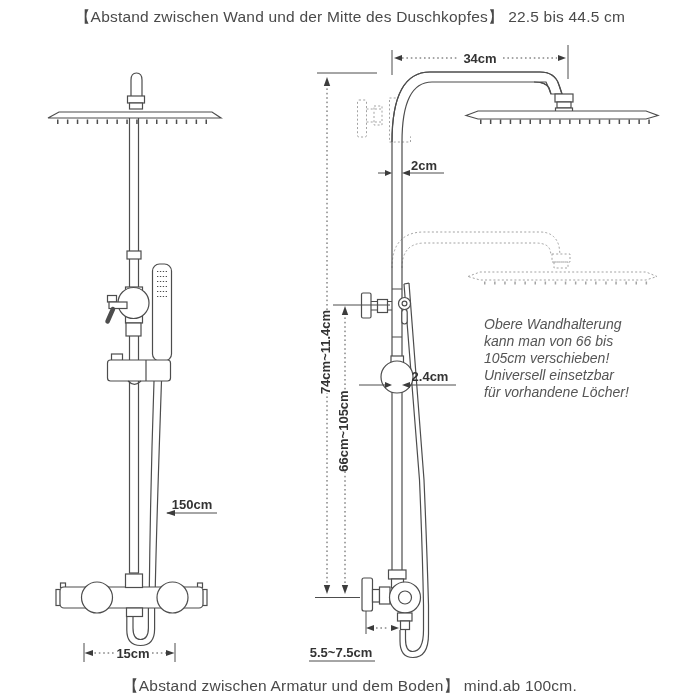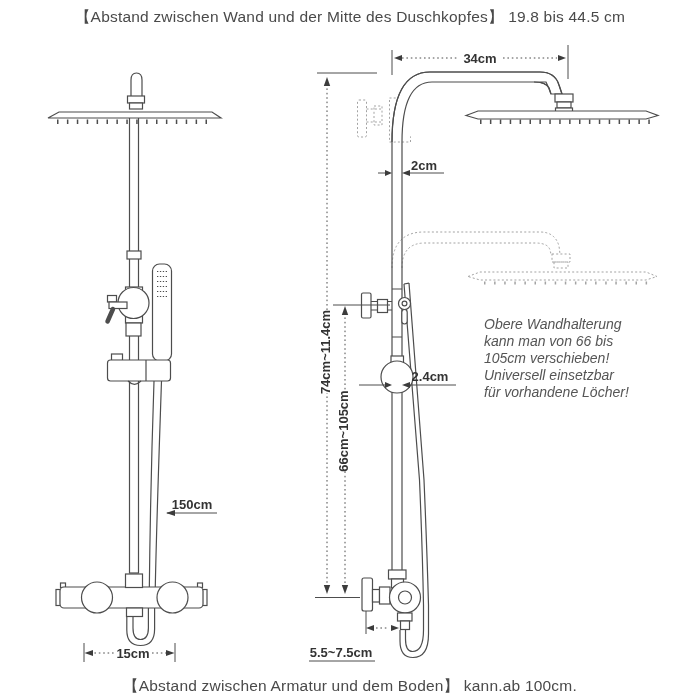--- a/index.html
+++ b/index.html
@@ -23,21 +23,21 @@
   .nozzle{stroke:#4d4d4d;stroke-width:4.5;fill:none;stroke-dasharray:1.5 8.4;}
   .gnozzle{stroke:#a3a3a3;stroke-width:3;fill:none;stroke-dasharray:1.5 8.6;}
   .spray{stroke:#4d4d4d;stroke-width:1.2;fill:none;stroke-dasharray:1.3 1.6;}
   .lever{stroke:#4d4d4d;stroke-width:4.5;fill:none;stroke-linecap:round;}
 </style>
 </head>
 <body>
 
 <div class="stage">
 
-  <div class="title title-top">【Abstand zwischen Wand und der Mitte des Duschkopfes】 19.8 bis 44.5 cm</div>
+  <div class="title title-top">【Abstand zwischen Wand und der Mitte des Duschkopfes】 22.5 bis 44.5 cm</div>
 
   <svg width="700" height="700" viewBox="0 0 700 700">
 
     <g>
 
       <rect class="ln wf" x="129.5" y="117" width="9" height="456"></rect>
 
       <g>
         <path class="ln wf" d="M131,96 L131,80 Q131,73 136.5,73 Q142,73 142,80 L142,96"></path>
         <rect class="ln wf" x="127.5" y="96" width="17" height="7"></rect>
@@ -227,14 +227,14 @@
       </g>
     </g>
   </svg>
 
   <div class="note">Obere Wandhalterung
 kann man von 66 bis
 105cm verschieben!
 Universell einsetzbar
 für vorhandene Löcher!</div>
 
-  <div class="title title-bottom">【Abstand zwischen Armatur und dem Boden】 kann.ab 100cm.</div>
+  <div class="title title-bottom">【Abstand zwischen Armatur und dem Boden】 mind.ab 100cm.</div>
 </div>
 
 </body></html>

